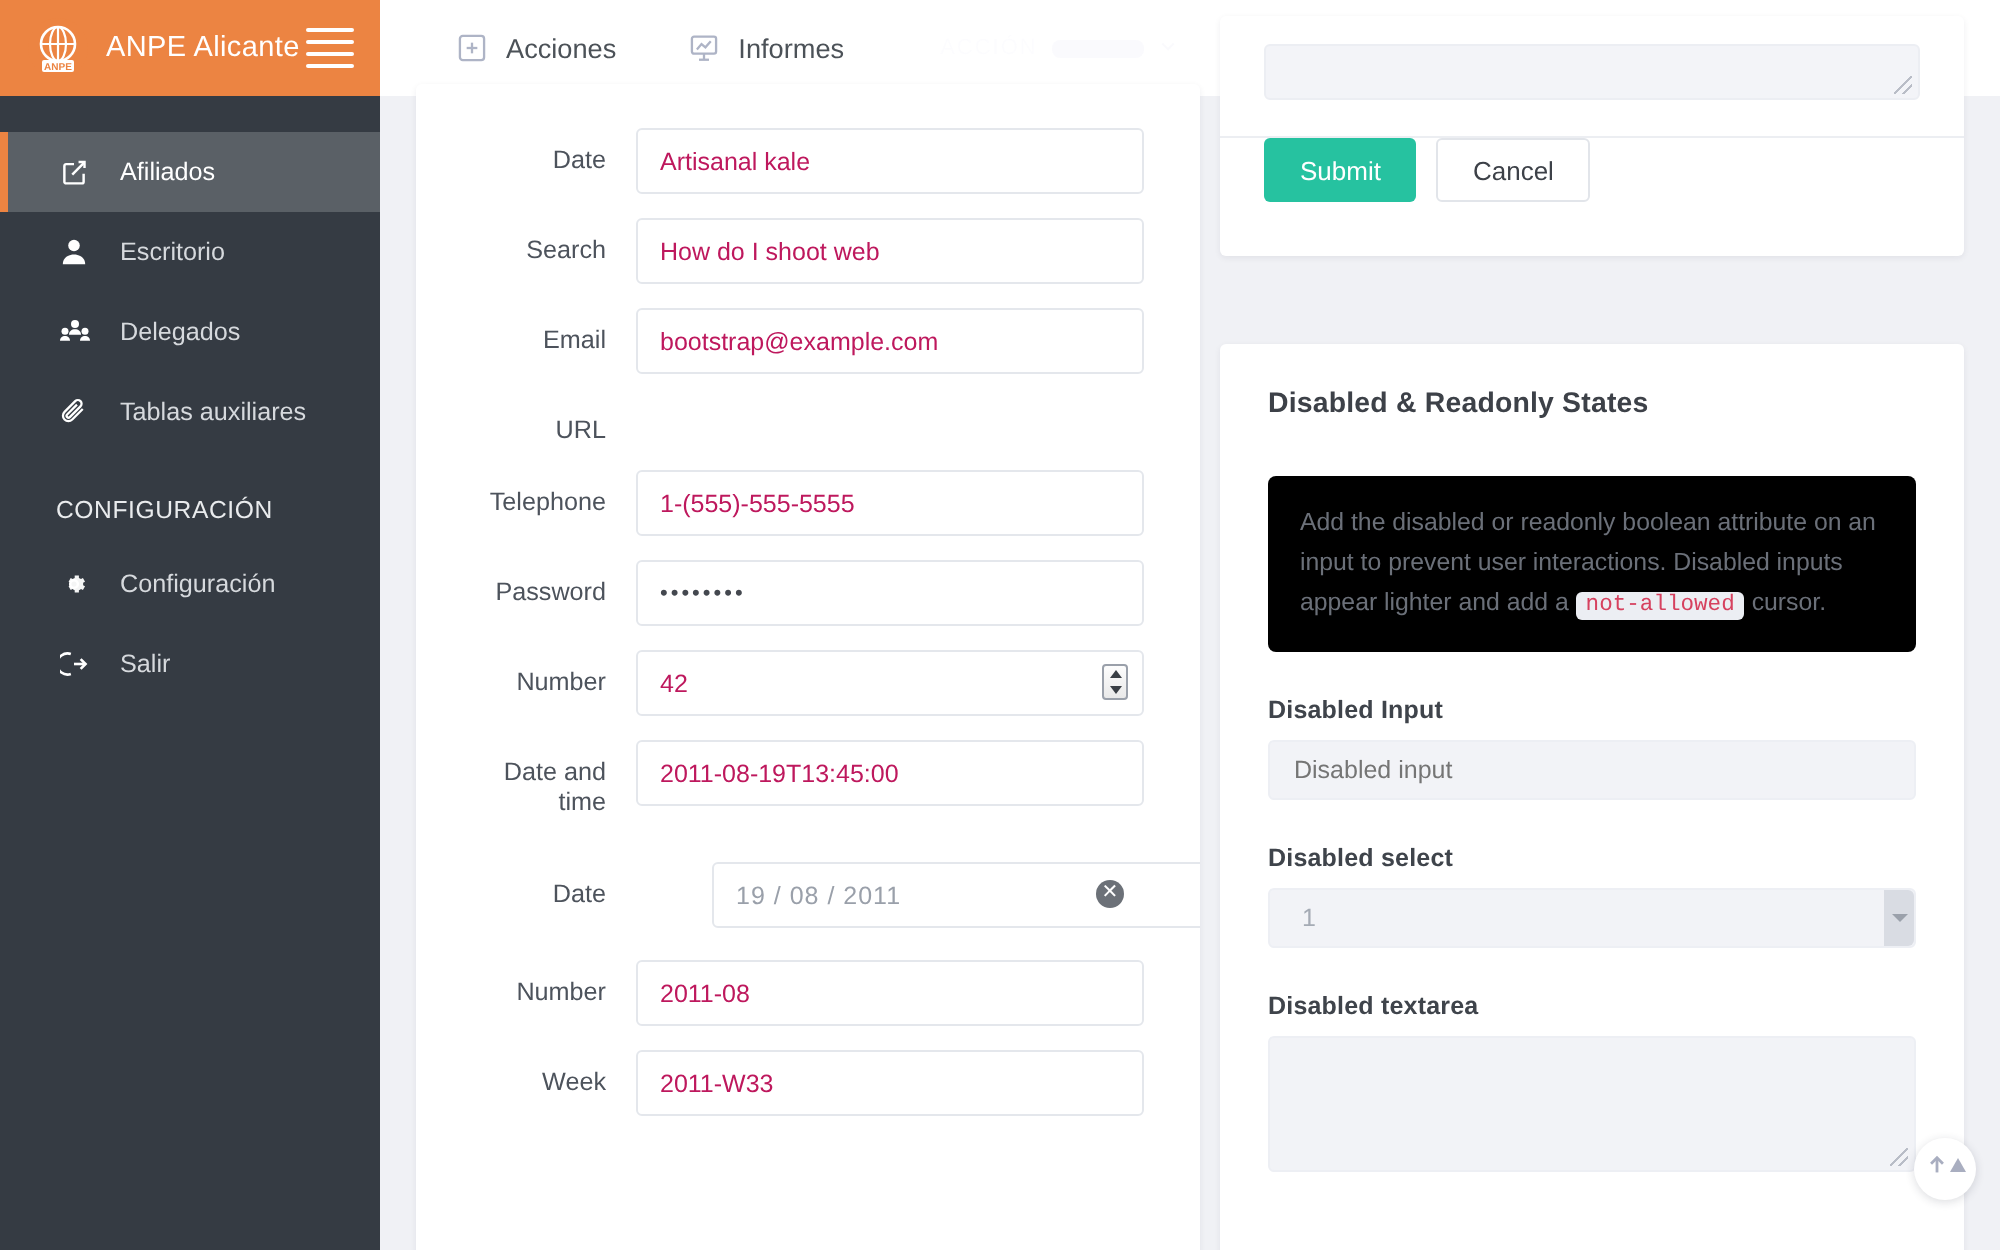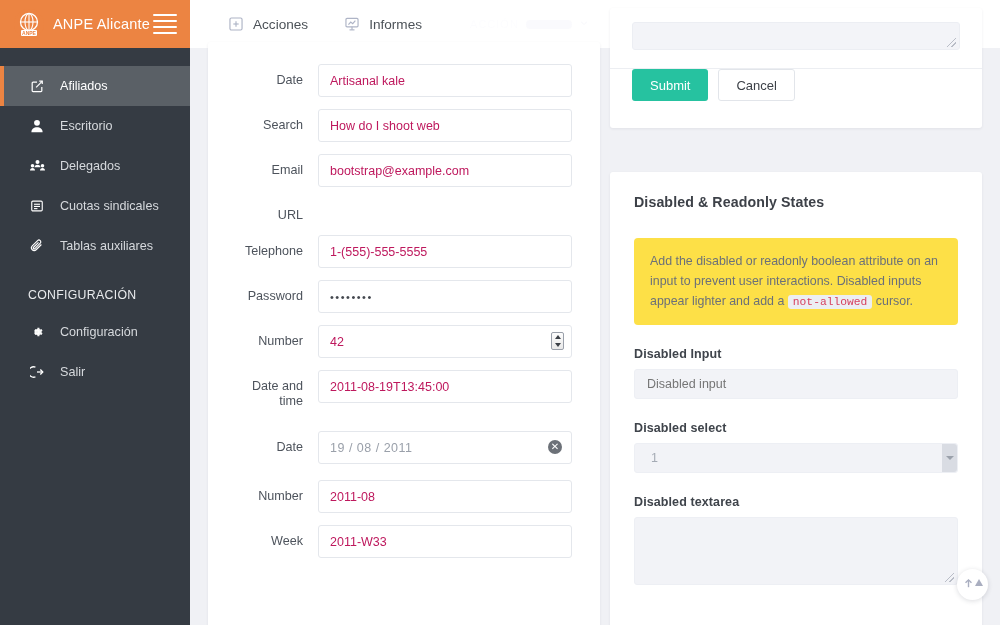--- a/index.html
+++ b/index.html
@@ -153,21 +153,21 @@
   .inp {
     width: 100%; height: 33px;
     border: 1px solid #e4e7ec; border-radius: 3px;
     background: #fff;
     font-family: "Liberation Sans", sans-serif;
     font-size: 12.5px; color: #be185d;
     padding: 0 11px;
     outline: none;
   }
   .inp::placeholder { color: #aab0ba; }
-  .inp.muted { color: #9aa0aa; letter-spacing: .5px; }
+  .inp.muted { color: #9aa0aa; letter-spacing: .5px; margin-left: 38px; }
   .pw-dots { letter-spacing: 1.5px; font-size: 11px; color: #44484f; }
   .spinner {
     position: absolute; right: 8px; top: 7px;
     width: 13px; height: 18px;
     border: 1px solid #9aa0aa; border-radius: 2px;
     background: linear-gradient(#fdfdfd,#e9e9e9);
     display: flex; flex-direction: column;
     align-items: center; justify-content: space-around;
   }
   .spinner i { display:block; width:0; height:0; border-left:3px solid transparent;
@@ -210,21 +210,21 @@
 
   
   .card-head {
     padding: 22px 24px 6px 24px;
   }
   .card-head h3 {
     font-size: 14.2px; color: #3d4148; font-weight: bold; letter-spacing: .1px;
   }
   .alert-box {
     margin: 22px 24px 0 24px;
-    background: #fde047; border-radius: 4px;
+    background: #000000; border-radius: 4px;
     padding: 13px 16px;
     font-size: 12.4px; line-height: 20px; color: #6b7079;
   }
   .code-chip {
     font-family: "Liberation Mono", monospace;
     background: #eceef3; color: #d6415f;
     font-size: 11.3px; padding: 1px 5px; border-radius: 3px;
   }
   .dis-block { margin: 22px 24px 0 24px; }
   .dis-label {
@@ -321,31 +321,20 @@
               <path d="M0 13.3c0-1.8 1.3-2.9 3-2.9s3 1.1 3 2.9z"></path>
             <circle cx="15" cy="7.6" r="2.1"></circle>
               <path d="M12 13.3c0-1.8 1.3-2.9 3-2.9s3 1.1 3 2.9z"></path>
           </svg>
         </span>
         <span>Delegados</span>
       </a>
       <a class="nav-item">
         <span class="ico">
           <svg width="14" height="14" viewBox="0 0 16 16" fill="none" stroke="currentColor" stroke-width="1.3">
-            <rect x="2" y="2.5" width="12" height="11" rx="1.3"></rect>
-            <line x1="4.6" y1="6" x2="11.4" y2="6"></line>
-              <line x1="4.6" y1="8.5" x2="11.4" y2="8.5"></line>
-            <line x1="4.6" y1="11" x2="8.5" y2="11"></line>
-          </svg>
-        </span>
-        <span>Cuotas sindicales</span>
-      </a>
-      <a class="nav-item">
-        <span class="ico">
-          <svg width="14" height="14" viewBox="0 0 16 16" fill="none" stroke="currentColor" stroke-width="1.3">
             <path d="M13 6.3 7 12.3a3.1 3.1 0 0 1-4.4-4.4l6.1-6.1a2.1 2.1 0 0 1 3 3l-6.1 6.1a1 1 0 0 1-1.5-1.5l5.6-5.6"></path>
           </svg>
         </span>
         <span>Tablas auxiliares</span>
       </a>
 
       <div class="nav-section">CONFIGURACIÓN</div>
 
       <a class="nav-item">
         <span class="ico">

